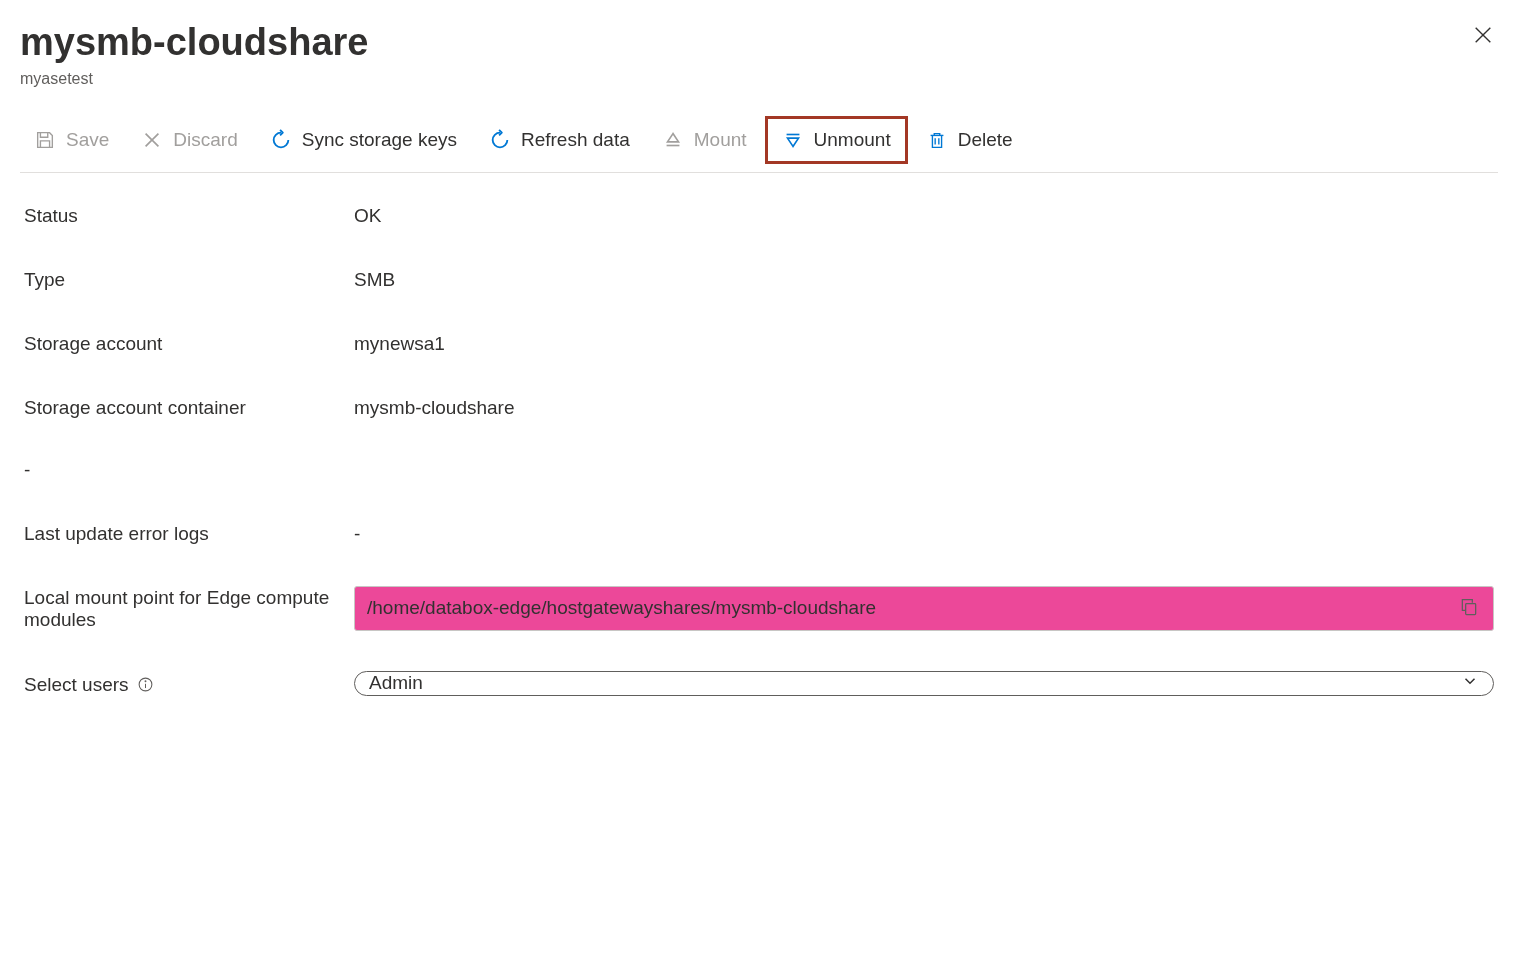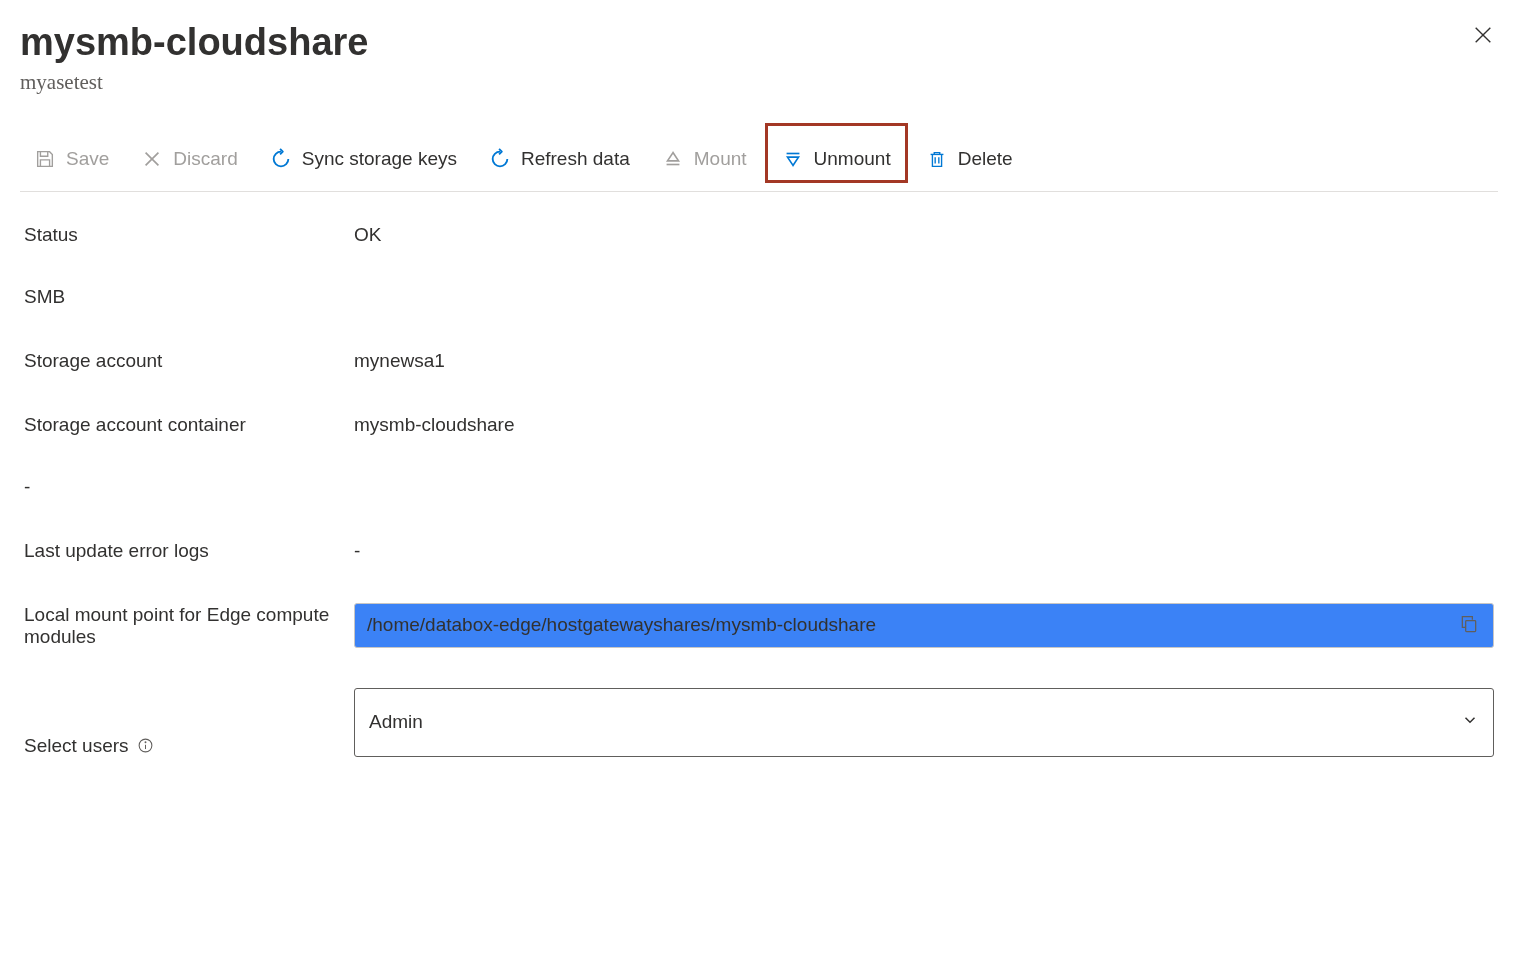--- a/index.html
+++ b/index.html
@@ -20,24 +20,23 @@
       align-items: flex-start;
       margin-bottom: 4px;
     }
     .title {
       font-size: 38px;
       font-weight: 600;
       color: #323130;
       line-height: 1.2;
     }
     .subtitle {
-      font-size: 21px;
+      font-size: 16px;
       color: #605e5c;
       margin-bottom: 20px;
-      font-family: Liberation Serif, serif;
     }
     .close-btn {
       background: none;
       border: none;
       cursor: pointer;
       padding: 4px;
       color: #323130;
     }
     .close-btn svg {
       width: 22px;
@@ -55,21 +54,20 @@
       display: inline-flex;
       align-items: center;
       gap: 10px;
       background: none;
       border: none;
       padding: 8px 14px;
       font-size: 19px;
       cursor: pointer;
       color: #323130;
       font-family: inherit;
-      margin-top: 12px;
     }
     .toolbar-btn.disabled {
       color: #a19f9d;
       cursor: default;
     }
     .toolbar-btn .icon {
       display: inline-flex;
       width: 22px;
       height: 22px;
     }
@@ -105,21 +103,21 @@
     }
     .row-value {
       font-size: 19px;
       color: #323130;
       flex: 1;
     }
     .readonly-field {
       flex: 1;
       display: flex;
       align-items: center;
-      background: #3b82f6;
+      background: #ec4899;
       border: 1px solid #c8c6c4;
       border-radius: 3px;
       padding: 8px 12px;
       font-size: 19px;
       color: #323130;
     }
     .readonly-field .field-text {
       flex: 1;
     }
     .copy-btn {
@@ -130,22 +128,22 @@
       color: #605e5c;
       display: inline-flex;
     }
     .select-field {
       flex: 1;
       display: flex;
       align-items: center;
       justify-content: space-between;
       background: #ffffff;
       border: 1px solid #605e5c;
-      border-radius: 3px;
-      padding: 22px 14px;
+      border-radius: 14px;
+      padding: 0 14px;
       font-size: 19px;
       color: #323130;
       cursor: pointer;
     }
     .info-icon {
       display: inline-flex;
       width: 17px;
       height: 17px;
       color: #605e5c;
     }
@@ -249,20 +247,21 @@
   </button>
 </div>
 
 <div class="content">
   <div class="row">
     <div class="row-label">Status</div>
     <div class="row-value">OK</div>
   </div>
 
   <div class="row">
+    <div class="row-label">Type</div>
     <div class="row-value">SMB</div>
   </div>
 
 
   <div class="row">
     <div class="row-label">Storage account</div>
     <div class="row-value">mynewsa1</div>
   </div>
 
   <div class="row">

